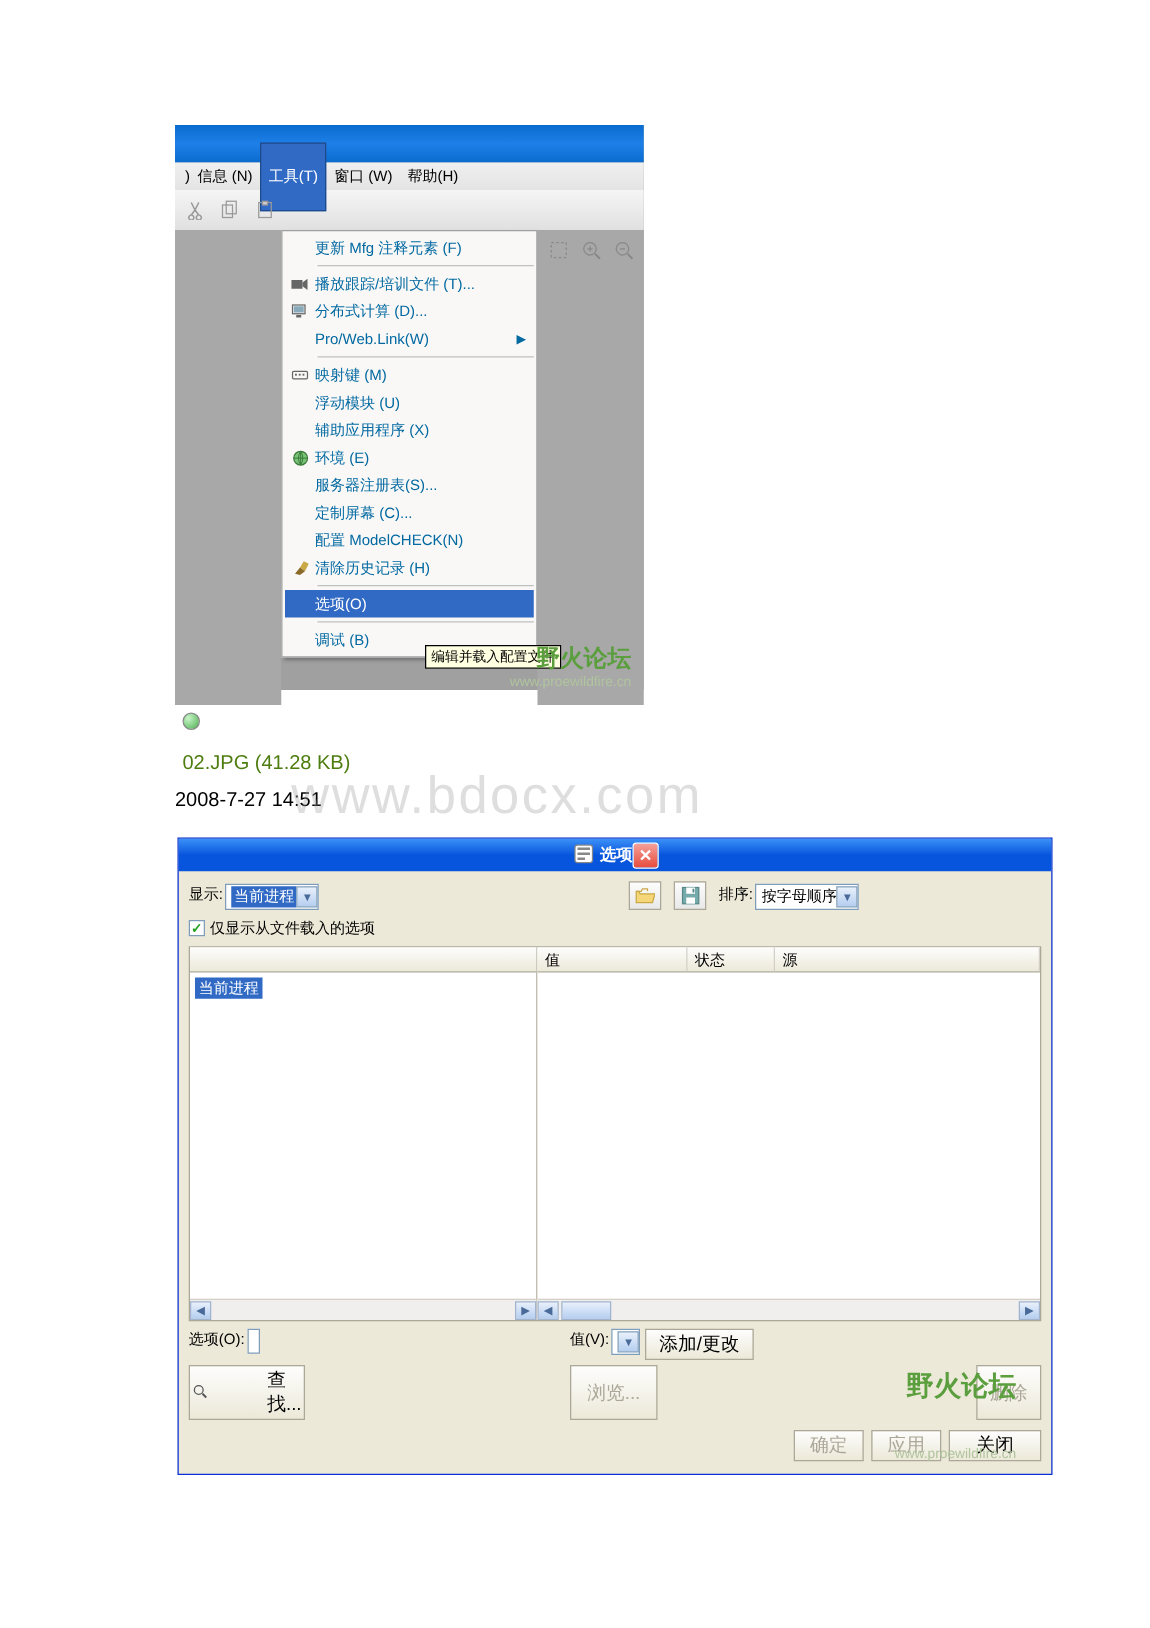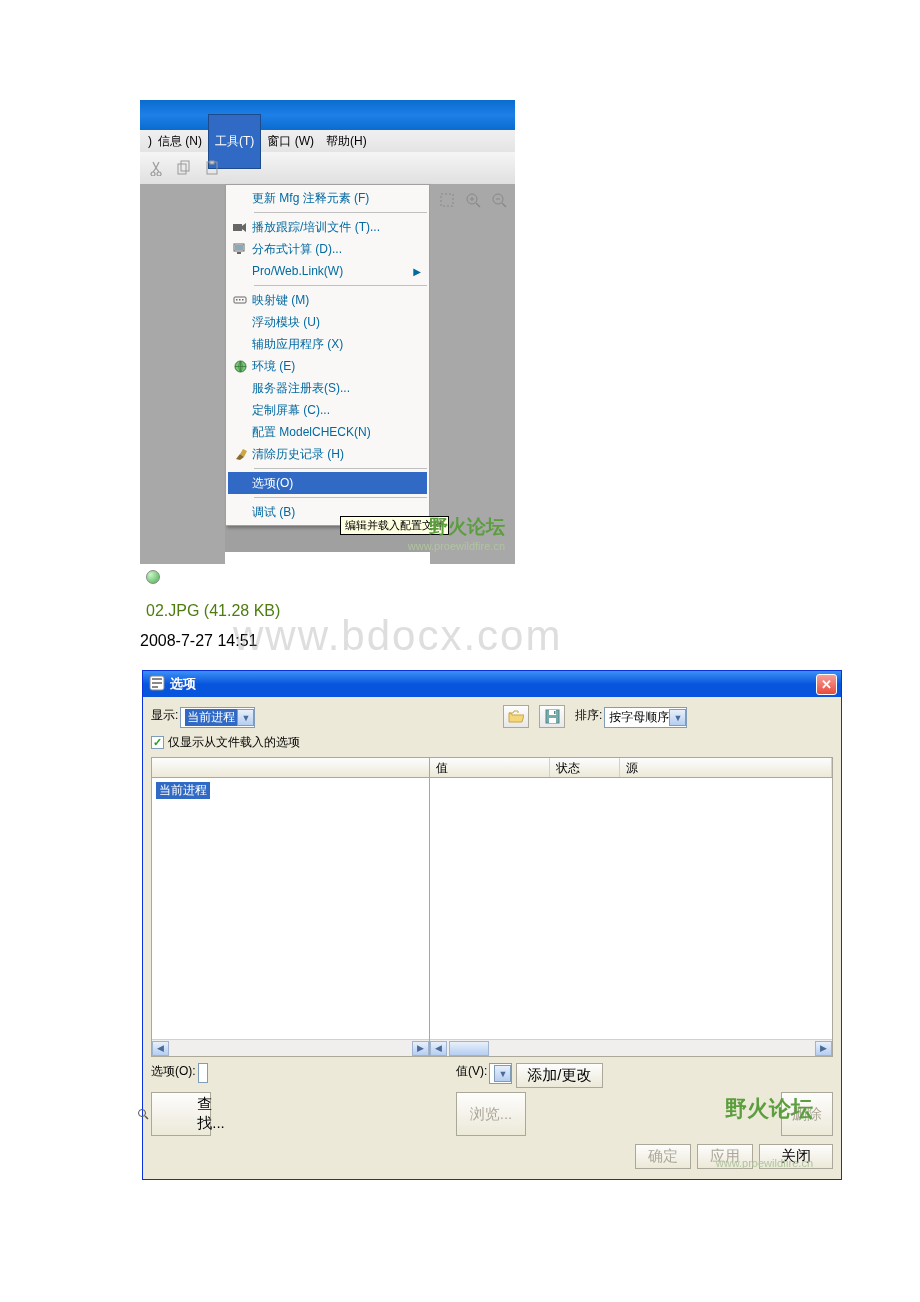--- a/index.html
+++ b/index.html
@@ -184,21 +184,21 @@
       margin: 20px 0 0 142px;
       width: 700px;
       border: 1px solid #0831d9;
       background: #ece9d8;
     }
     .dlg-titlebar {
       height: 26px;
       background: linear-gradient(to bottom, #3c91f7, #0855dd 50%, #0855dd);
       display: flex;
       align-items: center;
-      justify-content: space-between;
+      justify-content: center;
       padding: 0 4px 0 6px;
     }
     .dlg-title {
       display: flex;
       align-items: center;
       color: #fff;
       font-size: 13px;
       font-weight: bold;
       gap: 5px;
     }
@@ -672,21 +672,21 @@
               <span></span>
               <span class="dd-btn">▼</span>
             </div>
             <div class="std-btn">添加/更改</div>
           </div>
         </div>
       </div>
 
       <div class="bottom-section" style="margin-top:4px;">
         <div style="flex:0 0 295px;">
-          <div class="std-btn" style="width:60px;gap:48px;">
+          <div class="std-btn" style="width:93px;gap:48px;">
             <span>
               <svg width="12" height="12" viewBox="0 0 12 12">
                   <circle cx="5" cy="5" r="3.5" stroke="#555" fill="none"></circle>
                   <line x1="8" y1="8" x2="11" y2="11" stroke="#555" stroke-width="1.5"></line>
                 </svg>
             </span>
             <span>查找...</span>
           </div>
         </div>
         <div style="flex:1;display:flex;gap:4px;">

